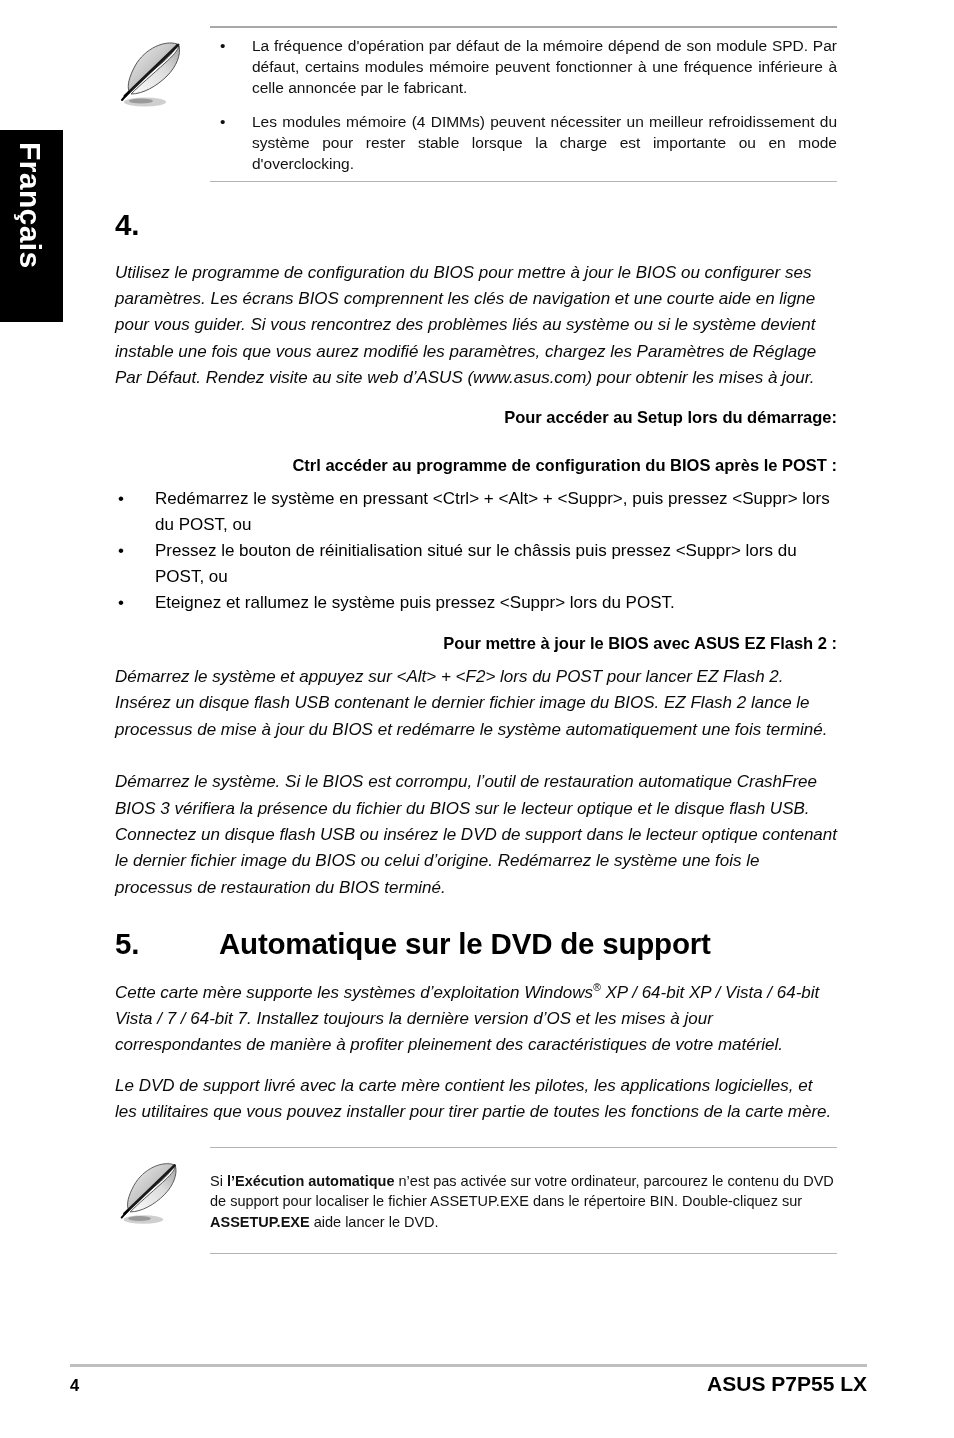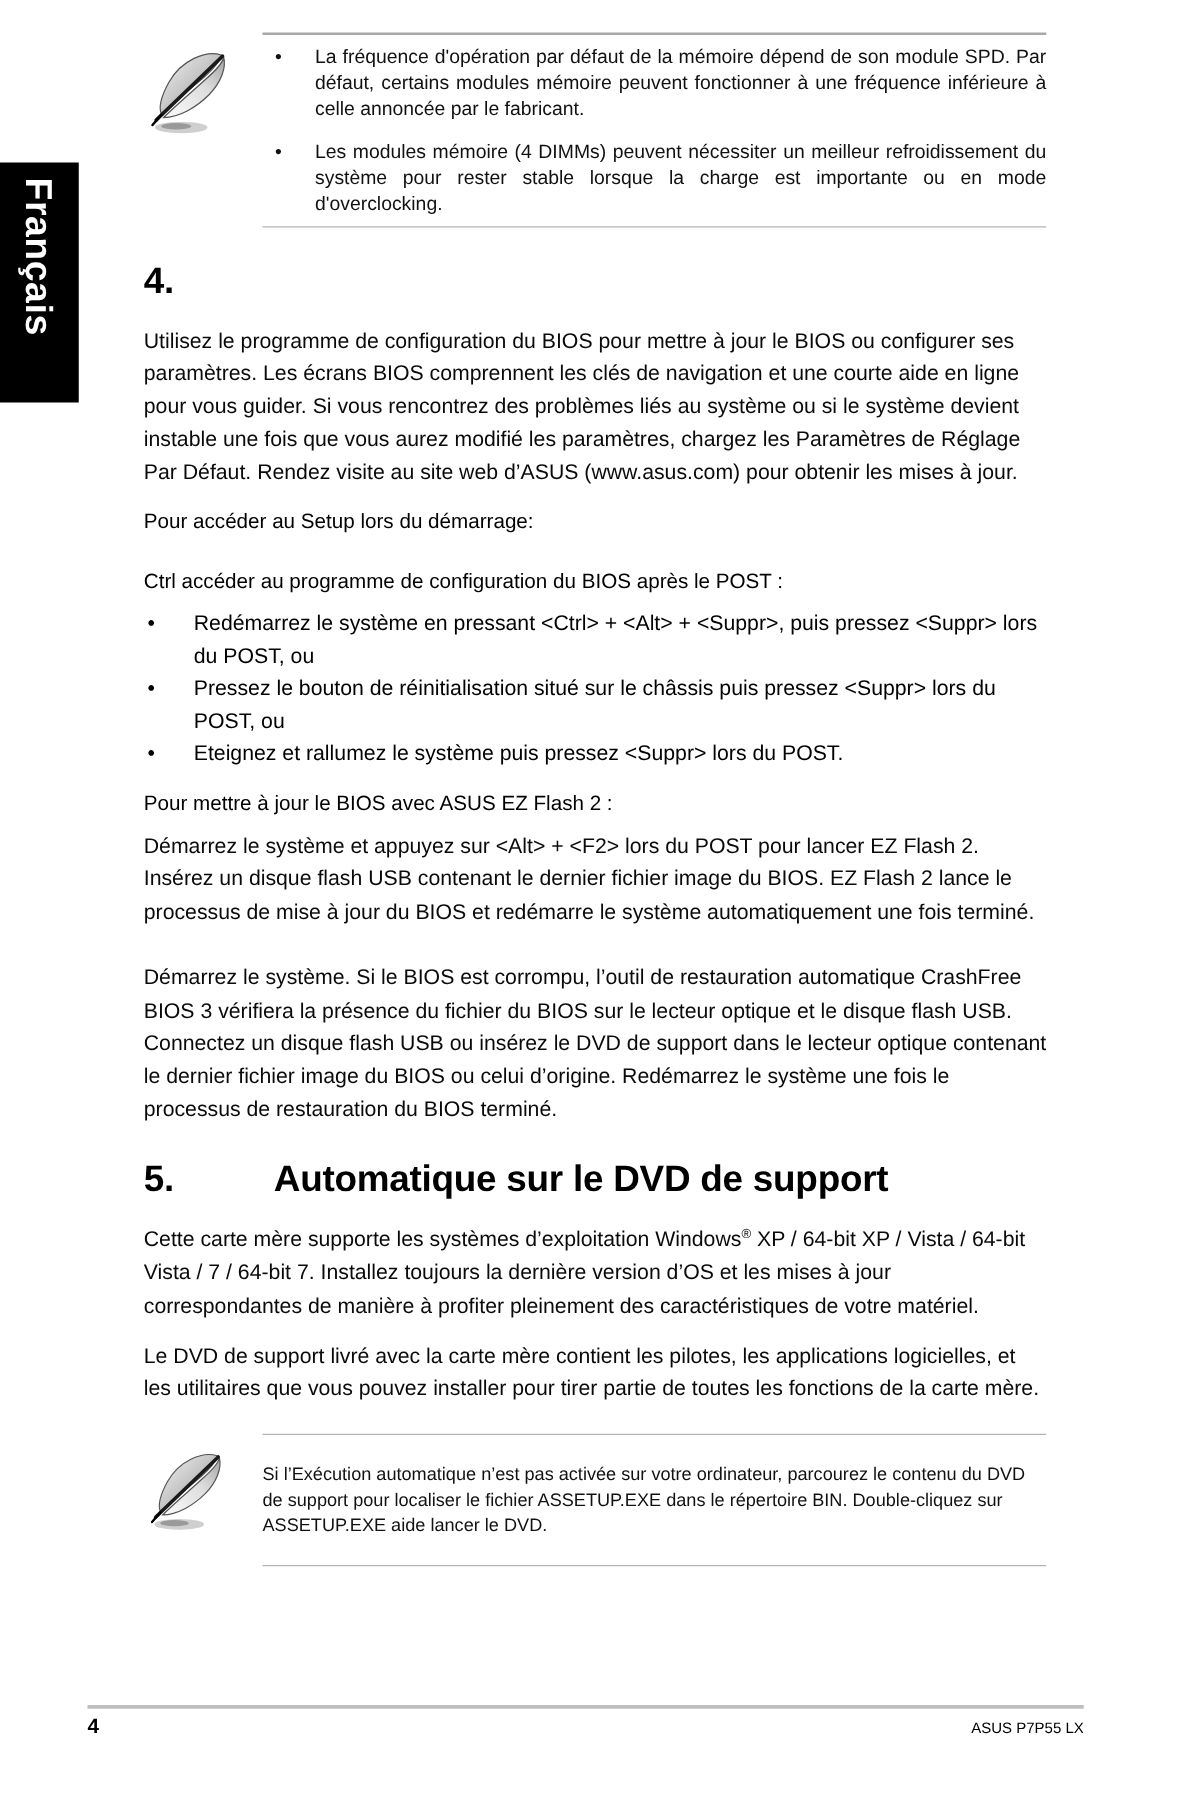--- a/index.html
+++ b/index.html
@@ -107,49 +107,51 @@
     top: 0;
     font-size: 15.5px;
     line-height: 1.34;
   }
 
   .note-text {
     font-size: 14.5px;
     line-height: 1.42;
     color: #111;
   }
-  .note-text b { font-weight: normal; }
+  .note-text b { font-weight: bold; }
 
   
   .section-heading {
     display: flex;
     align-items: baseline;
     font-weight: bold;
     font-size: 29.5px;
     letter-spacing: -0.2px;
     margin: 0;
   }
   .section-heading .num {
     width: 104px;
     min-width: 104px;
   }
   .section-heading .ttl { flex: 1; }
 
   .sub-heading {
-    font-weight: normal;
+    font-weight: bold;
     font-size: 16.5px;
     margin: 0;
     line-height: 1.3;
+    text-align: right;
   }
 
   p.body-text {
     font-size: 17px;
     line-height: 1.55;
     margin: 0;
     color: #0a0a0a;
+    font-style: italic;
   }
 
   ul.bullets {
     list-style: none;
     margin: 0;
     padding: 0;
   }
   ul.bullets li {
     position: relative;
     padding-left: 40px;
@@ -181,21 +183,22 @@
     width: 797px;
     display: flex;
     justify-content: space-between;
     align-items: baseline;
   }
   .footer .pageno {
     font-weight: bold;
     font-size: 16.5px;
   }
   .footer .docid {
-    font-size: 12px;
+    font-size: 21px;
+    font-weight: bold;
   }
   .sp-10 { height: 10px; }
   .sp-14 { height: 14px; }
   .sp-16 { height: 16px; }
   .sp-18 { height: 18px; }
   .sp-22 { height: 22px; }
   .sp-26 { height: 26px; }
 </style>
 </head>
 <body>

